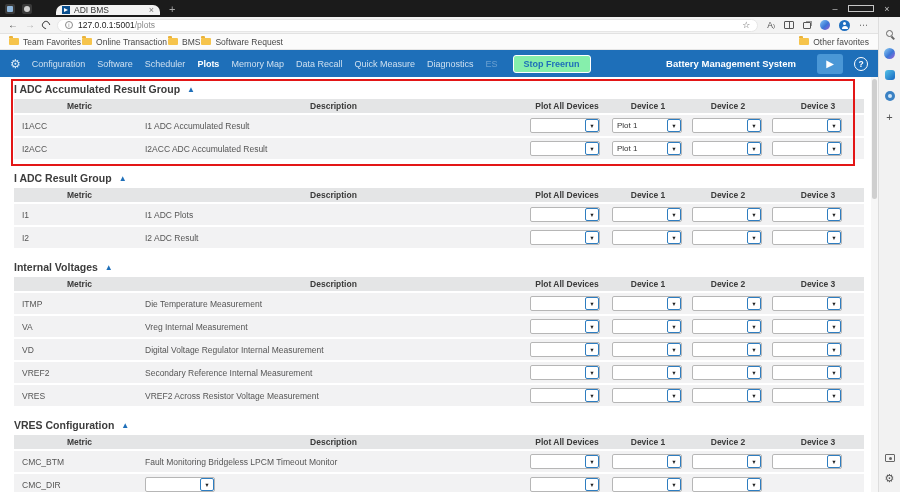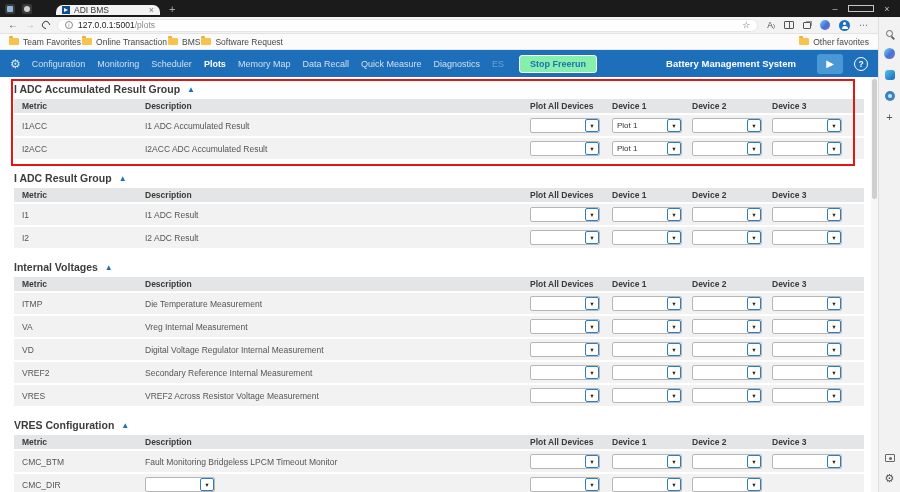--- a/index.html
+++ b/index.html
@@ -89,21 +89,21 @@
     display:flex; align-items:center; justify-content:center; font-size:8.5px; font-weight:bold; color:#fff; }
 
   
   .content { padding:6px 14px 0; height:415px; overflow:hidden; }
   .group { margin-bottom:13px; }
   .group-title { display:flex; align-items:center; gap:7px; height:12px; margin-bottom:4px; }
   .gt-text { font-size:10.5px; font-weight:bold; color:#3c3c3c; white-space:nowrap; }
   .caret { font-size:8px; color:#1e6fb9; }
   .trow { display:grid; grid-template-columns:123px 385px 82px 80px 80px 1fr;
     align-items:center; height:21px; background:#f2f2f3; margin-bottom:2px; }
-  .trow.thead { height:14px; background:#e4e5e6; }
+  .trow.thead { height:14px; background:#e4e5e6;text-align:center; }
   .cell { padding-left:8px; font-size:8.5px; color:#555; white-space:nowrap; overflow:hidden; }
   .hcell { font-weight:bold; color:#3a3a3a; }
   .dd { width:70px; height:15px; display:flex; align-items:stretch; background:#fff;
     border:1px solid #b6b6b6; border-radius:2px; }
   .ddval { flex:1; display:flex; align-items:center; padding-left:4px; font-size:8px; color:#333;
     white-space:nowrap; overflow:hidden; }
   .ddarr { width:14px; border:1px solid #2e7dc0; border-radius:2px; background:#fff;
     display:flex; align-items:center; justify-content:center; font-size:5.5px; color:#222; }
 
   
@@ -206,21 +206,21 @@
           <span class="folder-icon"></span>
           <span class="fav-label">Other favorites</span>
         </span>
       </div>
 
       <div class="page">
         <div class="appbar">
           <span class="app-gear">⚙</span>
           <div class="app-nav">
               <span class="nav-link">Configuration</span>
-              <span class="nav-link">Monitoring</span>
+              <span class="nav-link">Software</span>
               <span class="nav-link">Scheduler</span>
               <span class="nav-link active">Plots</span>
               <span class="nav-link">Memory Map</span>
               <span class="nav-link">Data Recall</span>
               <span class="nav-link">Quick Measure</span>
               <span class="nav-link">Diagnostics</span>
               <span class="nav-link dim">ES</span>
             </div>
           <button class="stop-btn">Stop Freerun</button>
           <span class="app-space"></span>
@@ -310,21 +310,21 @@
               <div class="trow thead">
                 <div class="cell hcell">Metric</div>
                 <div class="cell hcell">Description</div>
                 <div class="cell hcell">Plot All Devices</div>
                 <div class="cell hcell">Device 1</div>
                 <div class="cell hcell">Device 2</div>
                 <div class="cell hcell">Device 3</div>
               </div>
               <div class="trow">
                 <div class="cell metric">I1</div>
-                <div class="cell desc">I1 ADC Result</div>
+                <div class="cell desc">I1 ADC Plots</div>
                 <div class="cell ddcell">
                   <div class="dd">
                     <span class="ddval"></span>
                     <span class="ddarr">▼</span>
                   </div>
                 </div>
                 <div class="cell ddcell">
                   <div class="dd">
                     <span class="ddval"></span>
                     <span class="ddarr">▼</span>

